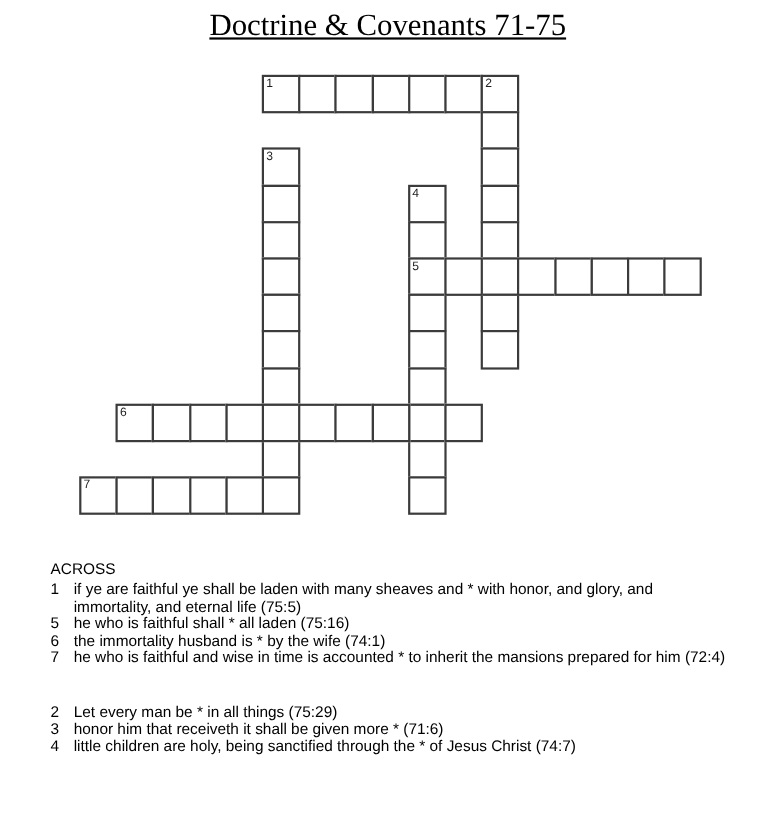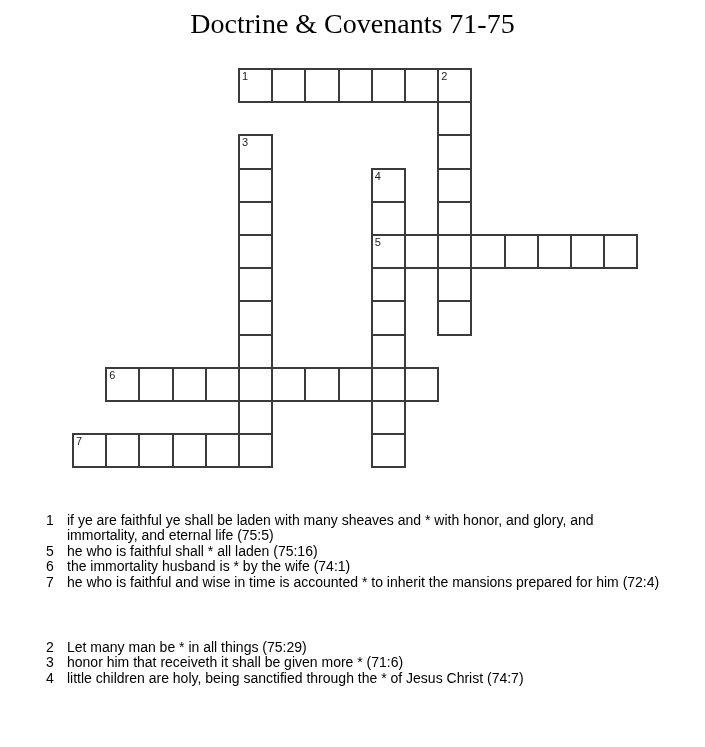--- a/index.html
+++ b/index.html
@@ -7,21 +7,21 @@
   body {
     width:705px; height:747px; position:relative; overflow:hidden;
     font-family:"Liberation Sans", sans-serif; color:#000;
   }
   .page { position:absolute; inset:0; background:#fff; }
 
   .title {
     position:absolute; top:8px; left:0; width:705px;
     text-align:center;
     font-family:"Liberation Serif", serif;
-    font-size:28px; line-height:32px; font-weight:400; color:#000;
+    font-size:28px; line-height:32px; font-weight:400; color:#000;text-decoration:underline;
   }
 
   .grid { position:absolute; inset:0; }
   .cell {
     position:absolute;
     width:35.2px; height:35.2px;
     border:2px solid #3b3b3b;
     background:#ffffff;
   }
   .cellnum {
@@ -104,20 +104,21 @@
       <div class="cellnum" style="left: 242px; top: 71px;">1</div>
       <div class="cellnum" style="left: 441.2px; top: 71px;">2</div>
       <div class="cellnum" style="left: 242px; top: 137.4px;">3</div>
       <div class="cellnum" style="left: 374.8px; top: 170.6px;">4</div>
       <div class="cellnum" style="left: 374.8px; top: 237px;">5</div>
       <div class="cellnum" style="left: 109.2px; top: 369.8px;">6</div>
       <div class="cellnum" style="left: 76px; top: 436.2px;">7</div>
     </div>
 
   <div class="clues clues-across">
+    <div class="clues-header">ACROSS</div>
     <div class="clue-list" id="across-list">
         <div class="clue">
           <span class="clue-num">1</span>
           <span class="clue-text">if ye are faithful ye shall be laden with many sheaves and * with honor, and glory, and immortality, and eternal life (75:5)</span>
         </div>
         <div class="clue">
           <span class="clue-num">5</span>
           <span class="clue-text">he who is faithful shall * all laden (75:16)</span>
         </div>
         <div class="clue">
@@ -128,21 +129,21 @@
           <span class="clue-num">7</span>
           <span class="clue-text">he who is faithful and wise in time is accounted * to inherit the mansions prepared for him (72:4)</span>
         </div>
       </div>
   </div>
 
   <div class="clues clues-down">
     <div class="clue-list" id="down-list">
         <div class="clue">
           <span class="clue-num">2</span>
-          <span class="clue-text">Let many man be * in all things (75:29)</span>
+          <span class="clue-text">Let every man be * in all things (75:29)</span>
         </div>
         <div class="clue">
           <span class="clue-num">3</span>
           <span class="clue-text">honor him that receiveth it shall be given more * (71:6)</span>
         </div>
         <div class="clue">
           <span class="clue-num">4</span>
           <span class="clue-text">little children are holy, being sanctified through the * of Jesus Christ (74:7)</span>
         </div>
       </div>

